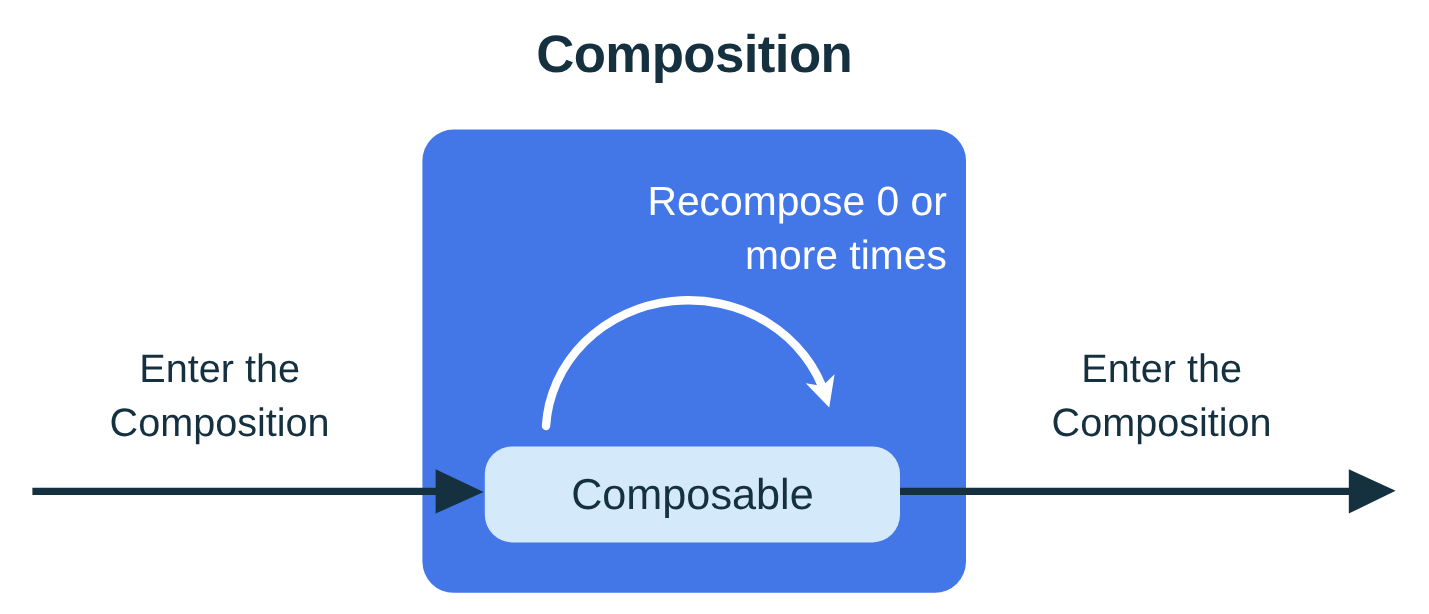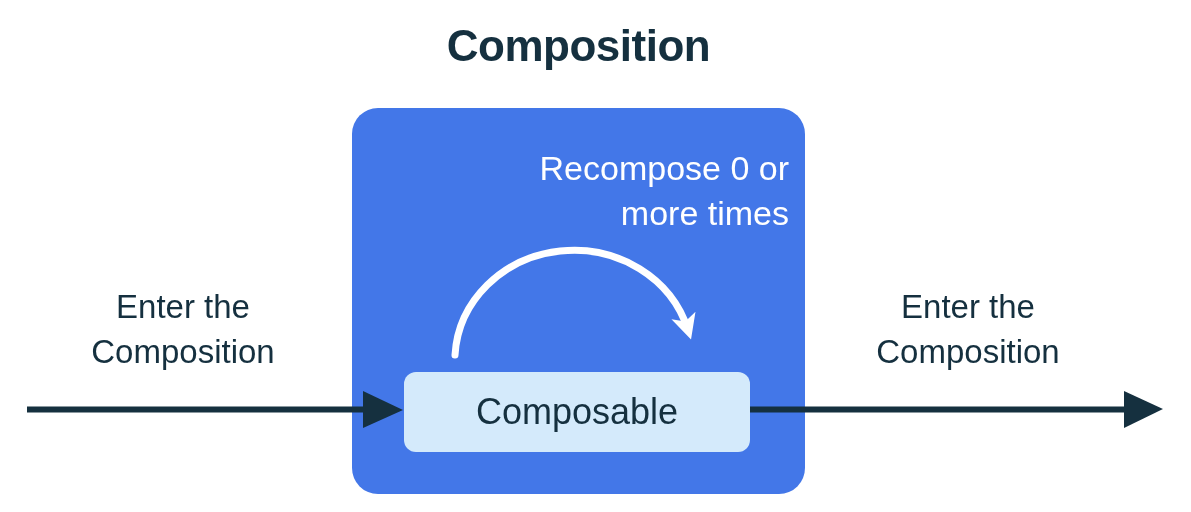--- a/index.html
+++ b/index.html
@@ -46,21 +46,21 @@
     font-weight:400;
     color:var(--arrow-white);
     white-space:pre-line;
     padding-left:24px;
   }
   .composable-box{
     position:absolute;
     left:52px; top:264px;
     width:346px; height:80px;
     background:var(--composable-bg);
-    border-radius:12px;
+    border-radius:23px;
     display:flex;
     align-items:center;
     justify-content:center;
   }
   .composable-label{
     font-size:36px;
     font-weight:400;
     color:var(--ink);
   }
   .side-label{

